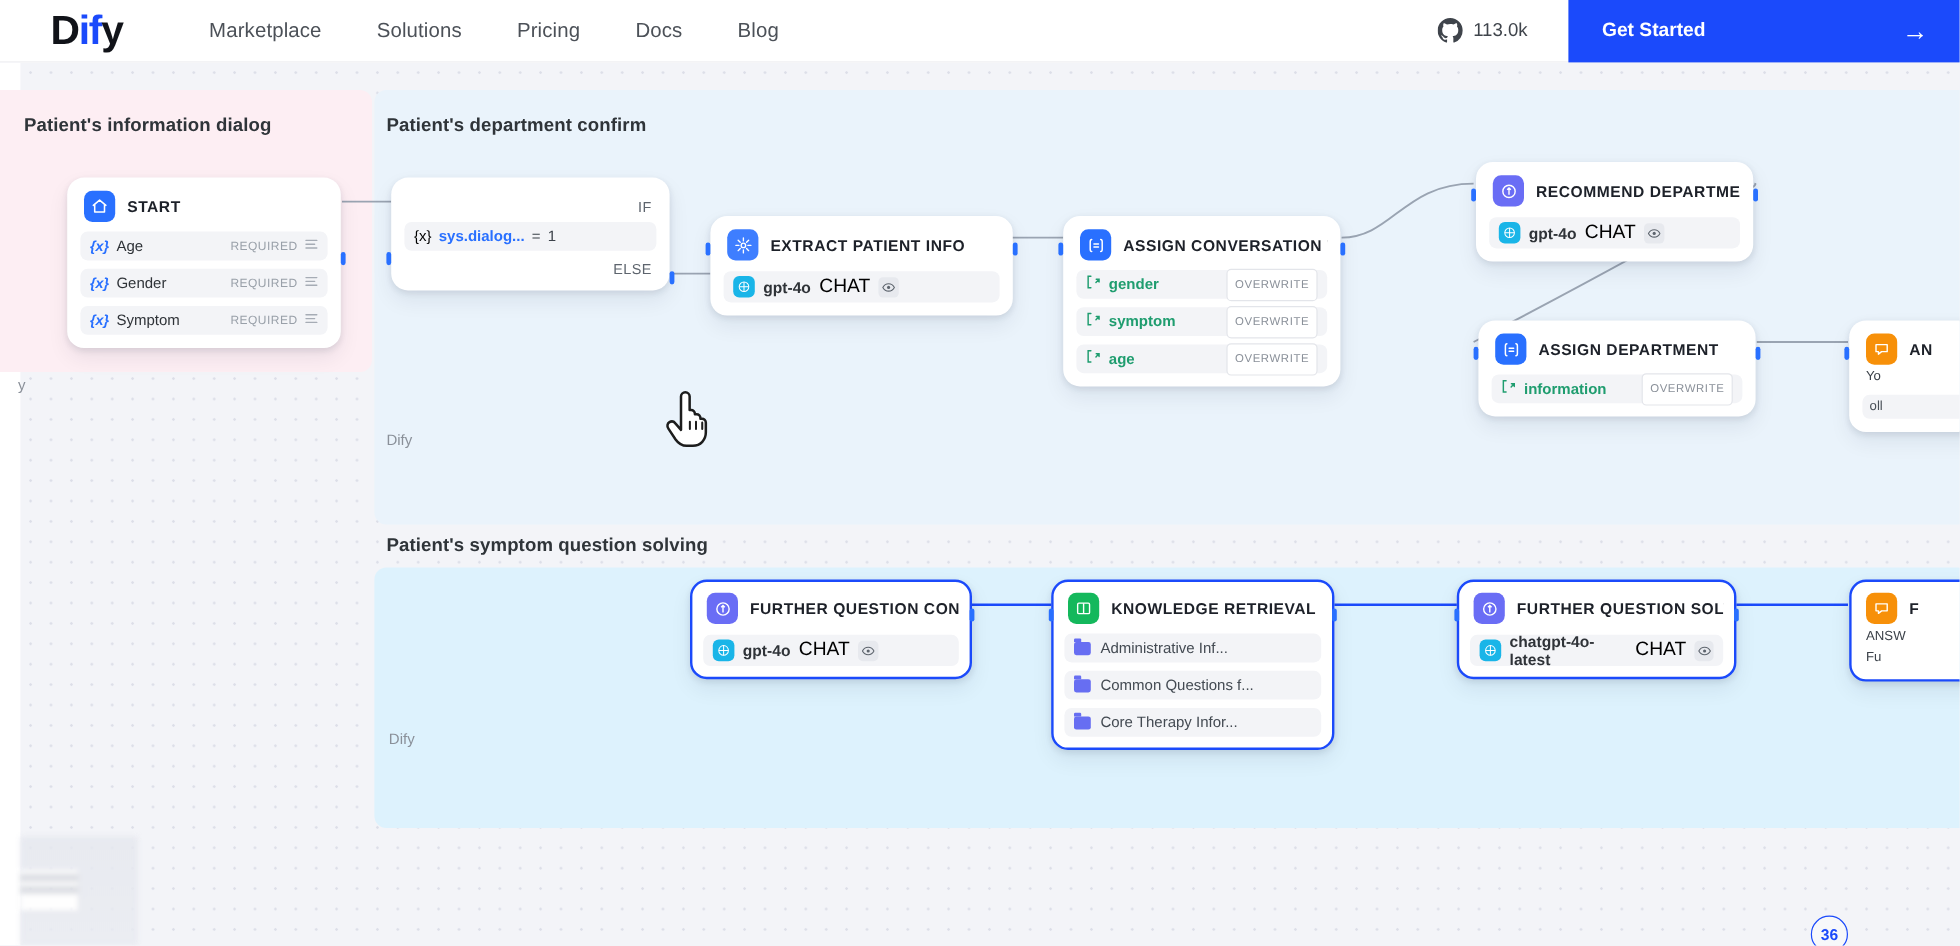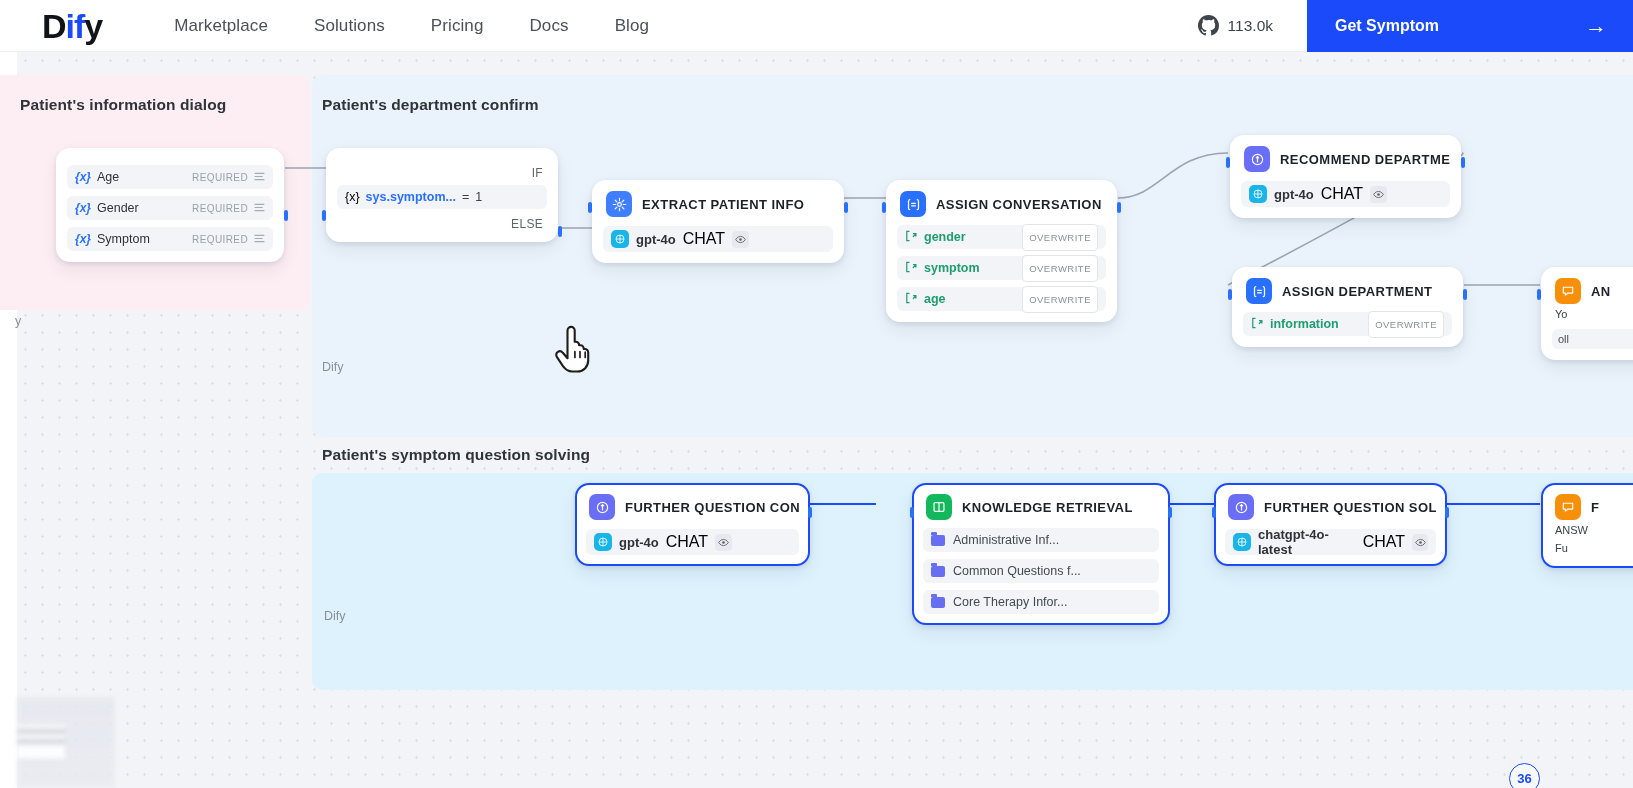--- a/index.html
+++ b/index.html
@@ -249,21 +249,21 @@
   <div id="header-right">
     <div id="gh">
       <span>
         <svg width="21" height="21" viewBox="0 0 16 16" fill="#3f444b">
             <path d="M8 0C3.58 0 0 3.58 0 8c0 3.54 2.29 6.53 5.47 7.59.4.07.55-.17.55-.38 0-.19-.01-.82-.01-1.49-2.01.37-2.53-.49-2.69-.94-.09-.23-.48-.94-.82-1.13-.28-.15-.68-.52-.01-.53.63-.01 1.08.58 1.23.82.72 1.21 1.87.87 2.33.66.07-.52.28-.87.51-1.07-1.78-.2-3.64-.89-3.64-3.95 0-.87.31-1.59.82-2.15-.08-.2-.36-1.02.08-2.12 0 0 .67-.21 2.2.82a7.4 7.4 0 0 1 2-.27c.68 0 1.36.09 2 .27 1.53-1.04 2.2-.82 2.2-.82.44 1.1.16 1.92.08 2.12.51.56.82 1.27.82 2.15 0 3.07-1.87 3.75-3.65 3.95.29.25.54.73.54 1.48 0 1.07-.01 1.93-.01 2.2 0 .21.15.46.55.38A8.01 8.01 0 0 0 16 8c0-4.42-3.58-8-8-8z"></path>
           </svg>
       </span>
       <span>113.0k</span>
     </div>
     <div id="cta">
-      <span>Get Symptom</span>
+      <span>Get Started</span>
       <span class="arrow">→</span>
     </div>
   </div>
 </div>
 
 <div id="canvas">
   <div id="canvas-white-strip"></div>
 
   <div class="group" id="grp-input"></div>
   <div class="group" id="grp-confirm"></div>
@@ -294,20 +294,29 @@
     <path d="M810,452 L876,452" stroke="#1b4afb" stroke-width="2" fill="none"></path>
 
     <path d="M1112,452 L1214,452" stroke="#1b4afb" stroke-width="2" fill="none"></path>
 
     <path d="M1447,452 L1540,452" stroke="#1b4afb" stroke-width="2" fill="none"></path>
 
     <path d="M312,452 L575,452" stroke="#ddf2fd" stroke-width="0" fill="none"></path>
   </svg>
 
   <div class="node" id="n-start" style="left:56px; top:96px; width:228px;">
+    <div class="node-head">
+      <div class="nicon ic-start">
+        <svg width="14" height="14" viewBox="0 0 24 24" fill="none" stroke="#fff" stroke-width="2.2" stroke-linecap="round" stroke-linejoin="round">
+            <path d="M3 10.5 12 3l9 7.5"></path>
+            <path d="M5 9.8V20h14V9.8"></path>
+          </svg>
+      </div>
+      <div class="node-title">START</div>
+    </div>
     <div class="row">
       <span class="var-x">{x}</span>
       <span class="lbl">Age</span>
       <span class="right">
         <span>REQUIRED</span>
         <span class="hamb"><svg width="11" height="9" viewBox="0 0 12 10" stroke="#a6acb5" stroke-width="1.3" stroke-linecap="round">
               <path d="M1 1.5h10M1 5h8M1 8.5h10"></path>
             </svg></span>
       </span>
     </div>
@@ -331,21 +340,21 @@
             </svg></span>
       </span>
     </div>
     <div class="port" style="right:-4px; top:62px;"></div>
   </div>
 
   <div class="node" id="n-if" style="left:326px; top:96px; width:232px;">
     <div class="ifelse-kw">IF</div>
     <div class="cond-row">
       <span class="var-x">{x}</span>
-      <span class="cond-var">sys.symptom...</span>
+      <span class="cond-var">sys.dialog...</span>
       <span class="cond-op">=</span>
       <span class="cond-op">1</span>
     </div>
     <div class="ifelse-kw">ELSE</div>
     <div class="port" style="left:-4px; top:62px;"></div>
     <div class="port" style="right:-4px; top:78px;"></div>
   </div>
 
   <div class="node" id="n-extract" style="left:592px; top:128px; width:252px;">
     <div class="node-head">
@@ -499,21 +508,21 @@
       <span class="eye">
         <svg width="11" height="9" viewBox="0 0 16 11" fill="none" stroke="#5d646d" stroke-width="1.3">
             <path d="M1 5.5S3.4 1 8 1s7 4.5 7 4.5-2.4 4.5-7 4.5-7-4.5-7-4.5z"></path>
             <circle cx="8" cy="5.5" r="1.9" fill="#5d646d" stroke="none"></circle>
           </svg>
       </span>
     </div>
     <div class="port" style="right:-4px; top:22px;"></div>
   </div>
 
-  <div class="node selected" id="n-kb" style="left:876px; top:431px; width:258px;margin-left:36px;">
+  <div class="node selected" id="n-kb" style="left:876px; top:431px; width:236px;">
     <div class="node-head">
       <div class="nicon ic-kb">
         <svg width="14" height="14" viewBox="0 0 24 24" fill="none" stroke="#fff" stroke-width="2" stroke-linejoin="round">
             <rect x="3.5" y="4.5" width="17" height="15" rx="1.8"></rect>
             <path d="M12 4.8v14.4"></path>
           </svg>
       </div>
       <div class="node-title">KNOWLEDGE RETRIEVAL</div>
     </div>
     <div class="kb-row">

